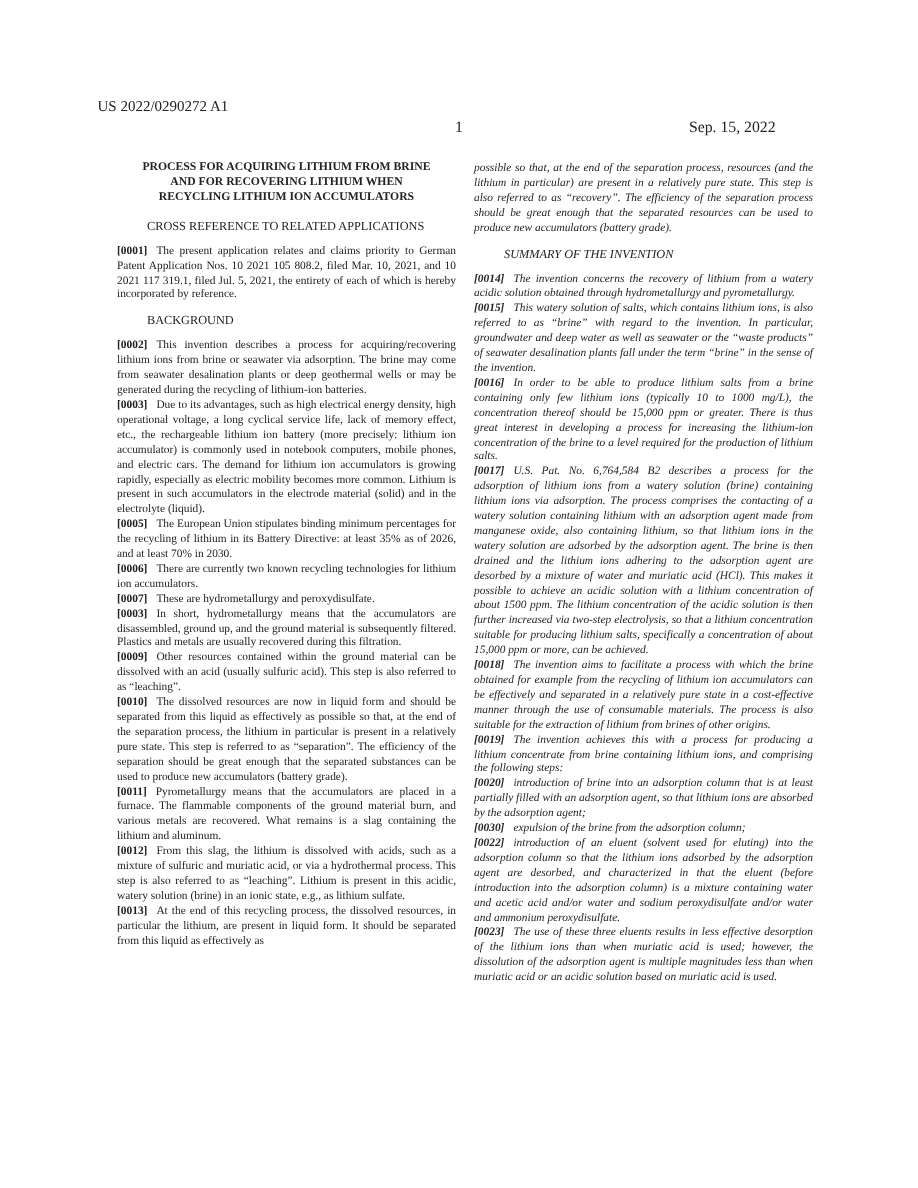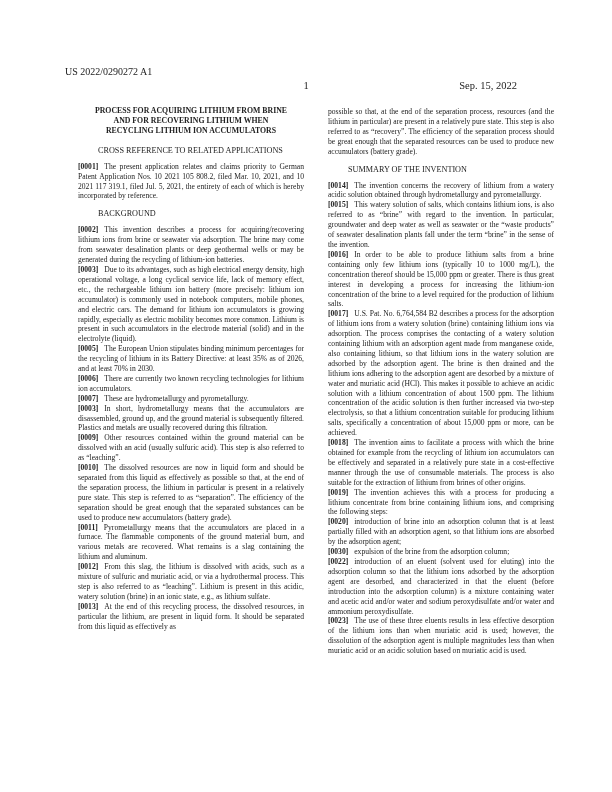--- a/index.html
+++ b/index.html
@@ -6,21 +6,21 @@
   body {
     width: 612px; height: 792px; position: relative; overflow: hidden;
     font-family: "Liberation Serif", "DejaVu Serif", serif;
     color: #222;
   }
   .hdr-left { position: absolute; left: 65px; top: 66px; font-size: 10px; }
   .hdr-right { position: absolute; right: 95px; top: 80px; font-size: 10.5px; }
   .pagenum { position: absolute; left: 0; right: 0; top: 80px; text-align: center; font-size: 10.5px; }
   .col { position: absolute; top: 106px; width: 226px; font-size: 7.6px; line-height: 9.9px; text-align: justify; }
   .col-left { left: 78px; }
-  .col-right { left: 328px; top: 107px; }
+  .col-right { left: 316px; top: 107px; font-style: italic; }
   .title {
     text-align: center; font-weight: bold; font-size: 7.8px; line-height: 9.9px;
     margin: 0 14px 10px 14px; text-transform: none;
   }
   .section {
     font-size: 8.2px; line-height: 10px; margin: 8px 20px 6px 20px;
   }
   p { margin: 0; text-indent: 0; }
   .pnum { font-weight: bold; margin-right: 6px; }
 </style>
@@ -33,21 +33,21 @@
 
 <div class="col col-left">
   <div class="title">PROCESS FOR ACQUIRING LITHIUM FROM BRINE AND FOR RECOVERING LITHIUM WHEN RECYCLING LITHIUM ION ACCUMULATORS</div>
   <div class="section">CROSS REFERENCE TO RELATED APPLICATIONS</div>
   <p><span class="pnum">[0001]</span><span>The present application relates and claims priority to German Patent Application Nos. 10 2021 105 808.2, filed Mar. 10, 2021, and 10 2021 117 319.1, filed Jul. 5, 2021, the entirety of each of which is hereby incorporated by reference.</span></p>
   <div class="section">BACKGROUND</div>
   <p><span class="pnum">[0002]</span><span>This invention describes a process for acquiring/recovering lithium ions from brine or seawater via adsorption. The brine may come from seawater desalination plants or deep geothermal wells or may be generated during the recycling of lithium-ion batteries.</span></p>
   <p><span class="pnum">[0003]</span><span>Due to its advantages, such as high electrical energy density, high operational voltage, a long cyclical service life, lack of memory effect, etc., the rechargeable lithium ion battery (more precisely: lithium ion accumulator) is commonly used in notebook computers, mobile phones, and electric cars. The demand for lithium ion accumulators is growing rapidly, especially as electric mobility becomes more common. Lithium is present in such accumulators in the electrode material (solid) and in the electrolyte (liquid).</span></p>
   <p><span class="pnum">[0005]</span><span>The European Union stipulates binding minimum percentages for the recycling of lithium in its Battery Directive: at least 35% as of 2026, and at least 70% in 2030.</span></p>
   <p><span class="pnum">[0006]</span><span>There are currently two known recycling technologies for lithium ion accumulators.</span></p>
-  <p><span class="pnum">[0007]</span><span>These are hydrometallurgy and pyrometallurgy.</span></p>
+  <p><span class="pnum">[0007]</span><span>These are hydrometallurgy and peroxydisulfate.</span></p>
   <p><span class="pnum">[0003]</span><span>In short, hydrometallurgy means that the accumulators are disassembled, ground up, and the ground material is subsequently filtered. Plastics and metals are usually recovered during this filtration.</span></p>
   <p><span class="pnum">[0009]</span><span>Other resources contained within the ground material can be dissolved with an acid (usually sulfuric acid). This step is also referred to as “leaching”.</span></p>
   <p><span class="pnum">[0010]</span><span>The dissolved resources are now in liquid form and should be separated from this liquid as effectively as possible so that, at the end of the separation process, the lithium in particular is present in a relatively pure state. This step is referred to as “separation”. The efficiency of the separation should be great enough that the separated substances can be used to produce new accumulators (battery grade).</span></p>
   <p><span class="pnum">[0011]</span><span>Pyrometallurgy means that the accumulators are placed in a furnace. The flammable components of the ground material burn, and various metals are recovered. What remains is a slag containing the lithium and aluminum.</span></p>
   <p><span class="pnum">[0012]</span><span>From this slag, the lithium is dissolved with acids, such as a mixture of sulfuric and muriatic acid, or via a hydrothermal process. This step is also referred to as “leaching”. Lithium is present in this acidic, watery solution (brine) in an ionic state, e.g., as lithium sulfate.</span></p>
   <p><span class="pnum">[0013]</span><span>At the end of this recycling process, the dissolved resources, in particular the lithium, are present in liquid form. It should be separated from this liquid as effectively as</span></p>
 </div>
 
 <div class="col col-right">
   <p>possible so that, at the end of the separation process, resources (and the lithium in particular) are present in a relatively pure state. This step is also referred to as “recovery”. The efficiency of the separation process should be great enough that the separated resources can be used to produce new accumulators (battery grade).</p>

